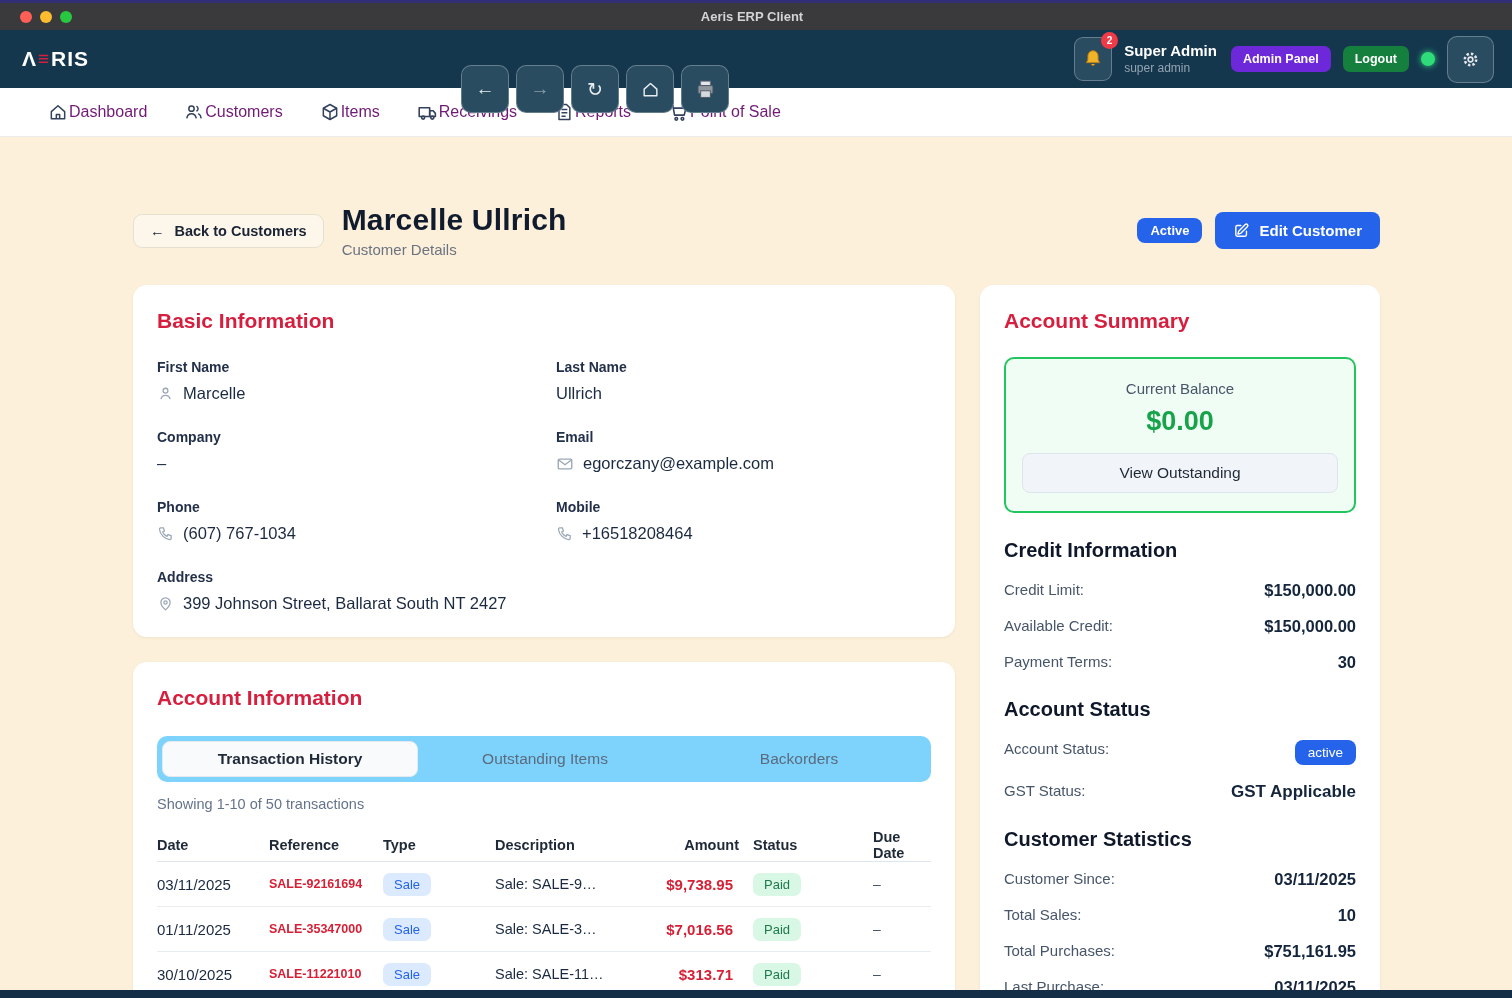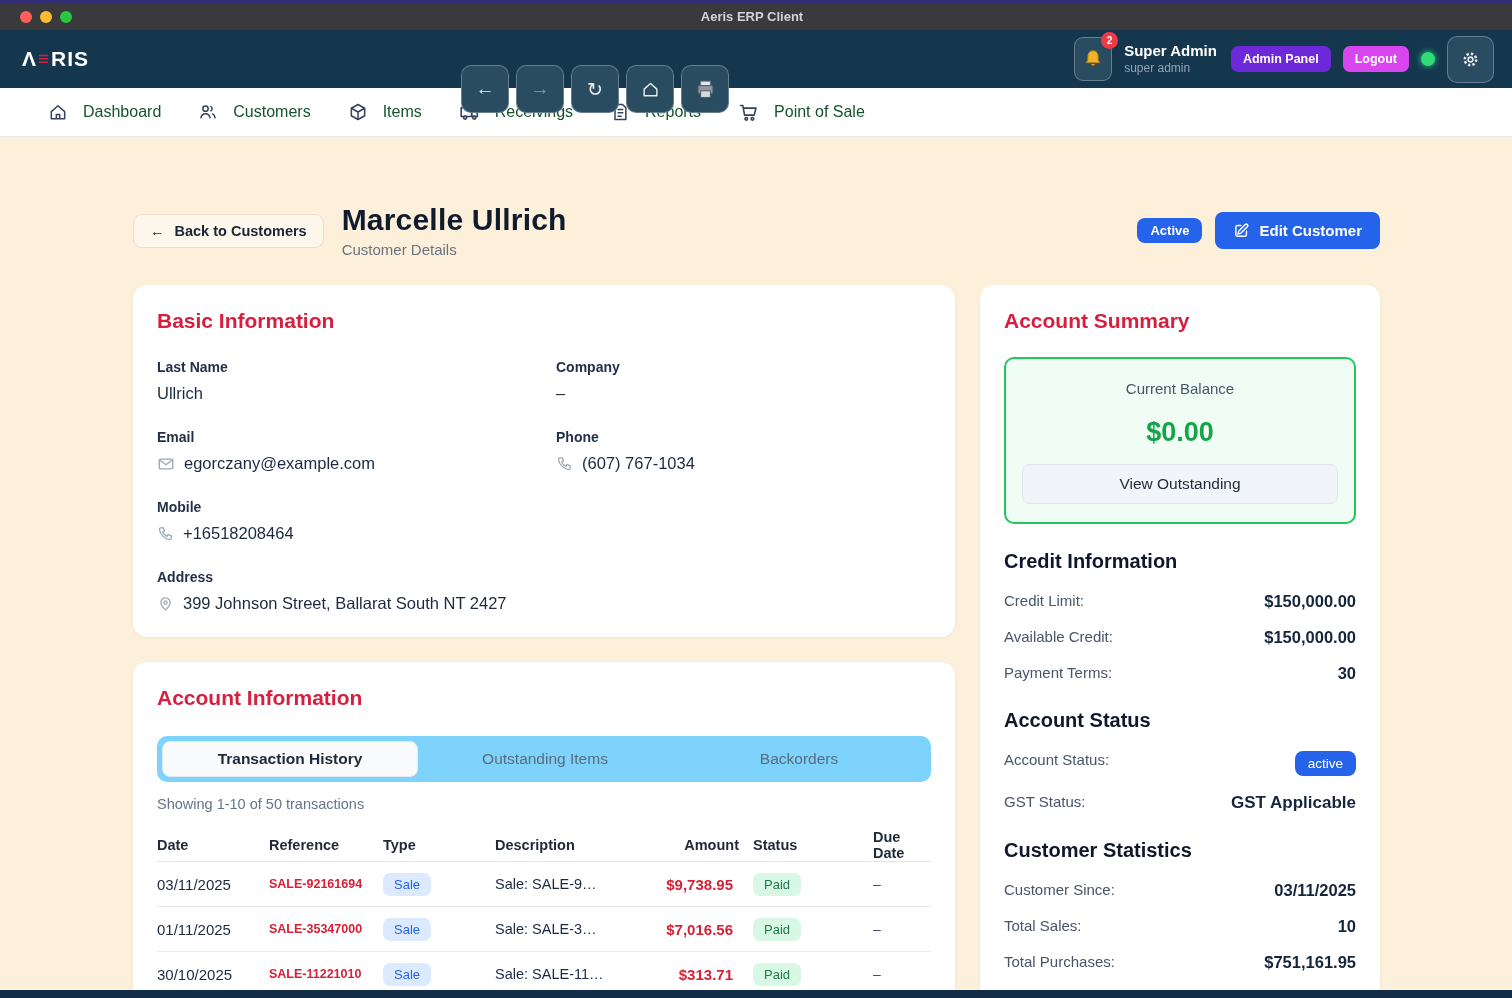--- a/index.html
+++ b/index.html
@@ -28,29 +28,29 @@
   .bell-btn { width:38px; height:44px; background:#2a4c61; border:1px solid rgba(255,255,255,.28);
     border-radius:9px; display:flex; align-items:center; justify-content:center; position:relative; cursor:pointer; }
   .bell-badge { position:absolute; top:-6px; right:-7px; min-width:17px; height:17px; border-radius:9px;
     background:#ef3b47; color:#fff; font-size:10px; font-weight:bold; display:flex; align-items:center; justify-content:center; padding:0 4px; }
   .user-block { line-height:1.25; margin-right:2px; }
   .user-name { color:#fff; font-size:15px; font-weight:bold; }
   .user-role { color:#93a3b1; font-size:12px; }
   .pill-btn { border:none; border-radius:7px; color:#fff; font-size:12.5px; font-weight:bold;
     padding:6px 12px; cursor:pointer; font-family:inherit; }
   .pill-btn.purple { background:#6d28d9; }
-  .pill-btn.red { background:#d946ef; }
+  .pill-btn.red { background:#15803d; }
   .status-dot { width:14px; height:14px; border-radius:50%; background:#2fdc7a; box-shadow:0 0 6px #2fdc7a; }
   .gear-btn { width:47px; height:47px; background:#2a4c61; border:1px solid rgba(255,255,255,.28);
     border-radius:10px; display:flex; align-items:center; justify-content:center; cursor:pointer; }
 
   
   .menubar { height:49px; background:#fff; display:flex; align-items:center; gap:37px;
     padding-left:48px; border-bottom:1px solid #ececec; }
-  .menu-item { display:flex; align-items:center; gap:15px; color:#14532d; font-size:16px; cursor:pointer; }
+  .menu-item { display:flex; align-items:center; gap:1px; color:#701a75; font-size:16px; cursor:pointer; }
   .menu-item svg { stroke:#33415c; }
 
   
   .content { padding:66px 132px 0 133px; }
   .page-header { display:flex; align-items:center; }
   .back-btn { display:flex; align-items:center; gap:10px; background:rgba(255,255,255,.45);
     border:1px solid rgba(90,80,50,.14); border-radius:9px; padding:8px 16px;
     font-size:14.5px; font-weight:bold; color:#1a2434; cursor:pointer; font-family:inherit; }
   .title-block { margin-left:18px; }
   .page-title { font-size:30px; font-weight:800; color:#101b2e; letter-spacing:.2px; }
@@ -93,21 +93,21 @@
   .td-desc { font-size:14.5px; color:#1b2a41; }
   .td-amt { font-size:15px; font-weight:bold; color:#d62036; text-align:right; padding-right:6px; }
   .paid-pill { display:inline-block; background:#d9f7e5; color:#1f7a4d; font-size:13px;
     padding:4px 11px; border-radius:7px; margin-left:14px; }
   .td-due { font-size:14px; color:#475569; padding-left:42px; }
 
   
   .balance-box { margin-top:24px; border:2px solid #22c55e; background:#f0fdf4; border-radius:10px;
     padding:21px 16px 18px; text-align:center; }
   .balance-label { font-size:15px; color:#475569; }
-  .balance-value { font-size:27px; font-weight:800; color:#16a34a; margin:20px 0 16px; }
+  .balance-value { font-size:27px; font-weight:800; color:#16a34a; margin:9px 0 16px; }
   .view-out-btn { width:100%; background:#f1f5f9; border:1px solid #dde4ec; border-radius:8px;
     padding:10px 0; font-size:15.5px; color:#1f2937; cursor:pointer; font-family:inherit; }
   .side-heading { font-size:20px; font-weight:800; color:#0f172a; margin-top:26px; margin-bottom:19px; }
   .side-row { display:flex; justify-content:space-between; margin-bottom:17px; }
   .side-label { font-size:15px; color:#475569; }
   .side-value { font-size:16.5px; font-weight:bold; color:#14253c; }
   .active-pill { background:#2563eb; color:#fff; font-size:13.5px; padding:5px 13px; border-radius:8px; }
 
   .bottom-strip { position:fixed; left:0; bottom:0; width:1512px; height:8px; background:#132e46; z-index:50; }
 </style>
@@ -253,20 +253,30 @@
     </div>
   </div>
 
   <div class="columns">
     <div class="col-left">
 
       <div class="card">
         <div class="card-title">Basic Information</div>
         <div class="info-grid">
           <div>
+            <div class="field-label">First Name</div>
+            <div class="field-value">
+              <svg width="17" height="17" viewBox="0 0 24 24" fill="none" stroke-width="1.8">
+                  <circle cx="12" cy="8" r="3.4"></circle>
+                  <path d="M5.5 20c.7-3.6 3.2-5.5 6.5-5.5s5.8 1.9 6.5 5.5"></path>
+                </svg>
+              <span>Marcelle</span>
+            </div>
+          </div>
+          <div>
             <div class="field-label">Last Name</div>
             <div class="field-value">
                 <span>Ullrich</span>
               </div>
           </div>
           <div>
             <div class="field-label">Company</div>
             <div class="field-value">
                 <span>–</span>
               </div>

